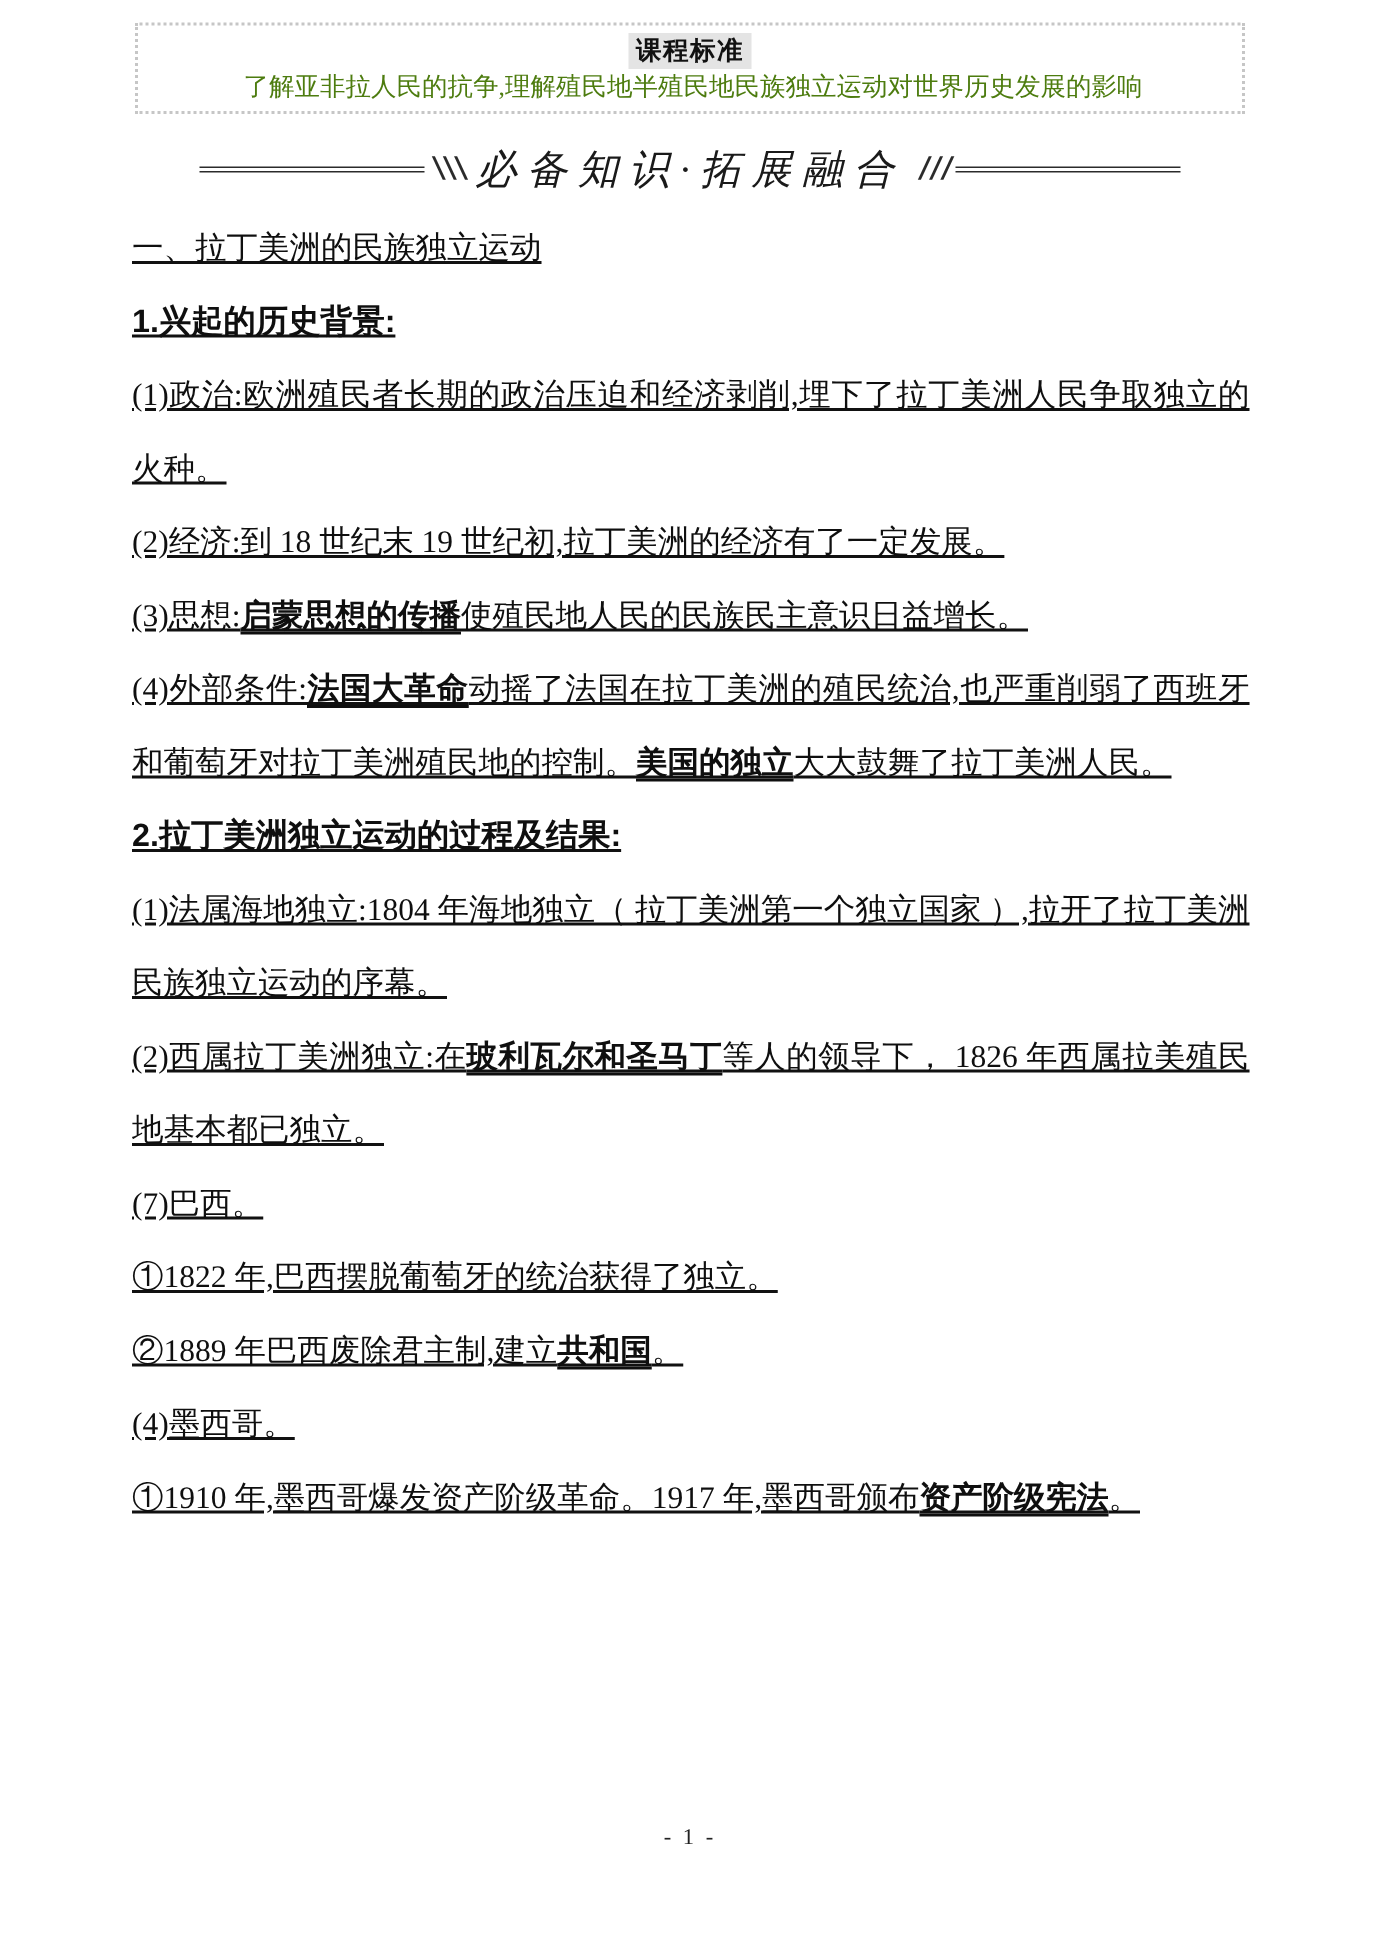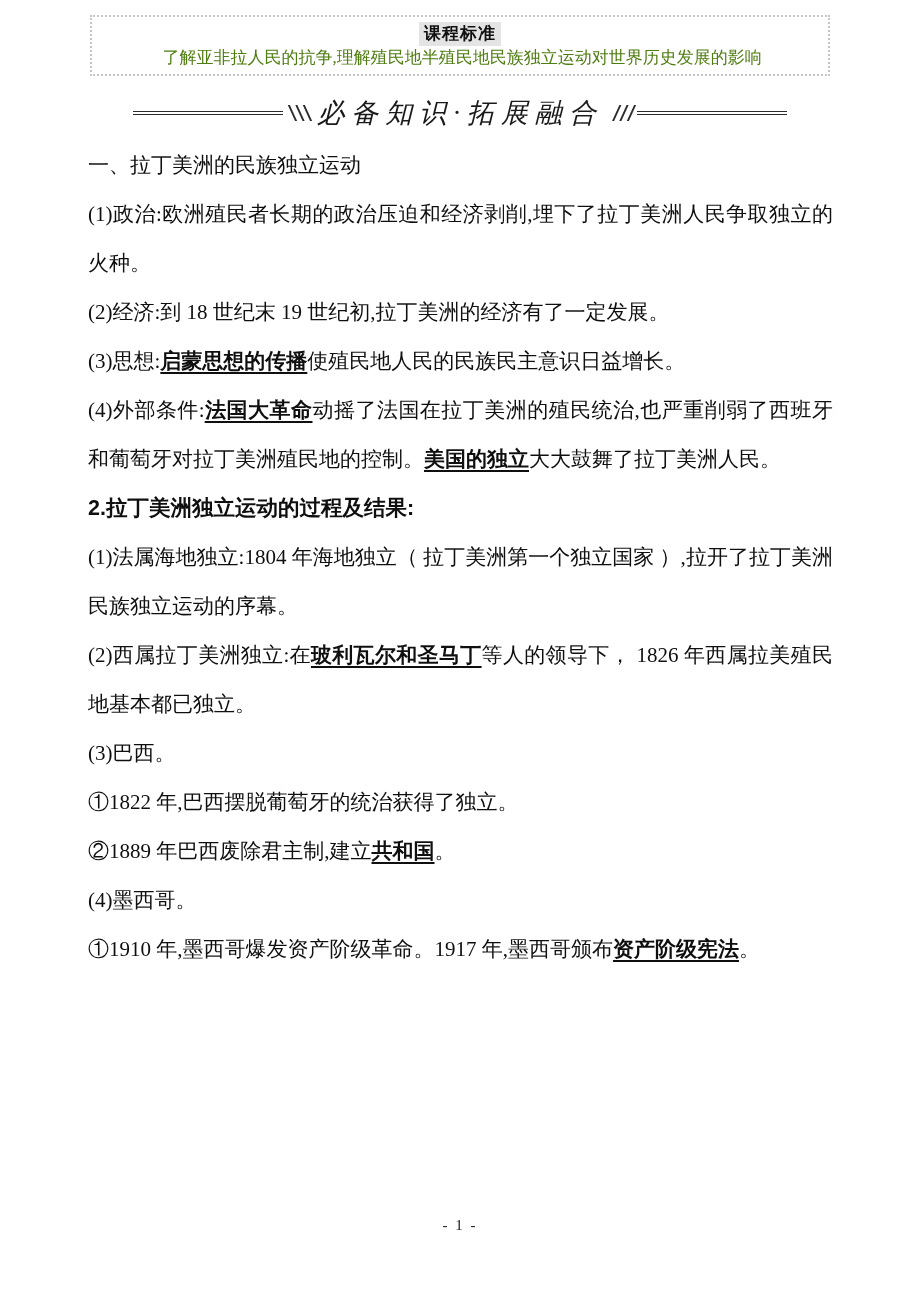--- a/index.html
+++ b/index.html
@@ -74,20 +74,21 @@
     font-weight:400;
     letter-spacing:7px;
     color:#1a1a1a;
     white-space:nowrap;
   }
 
   .content {
     box-sizing:border-box;
     margin:13px 87px 0 88px;
     width:745px;
+    text-decoration:underline;
   }
   .content p {
     margin:0;
     font-size:21px;
     line-height:49px;
     text-align:justify;
     text-justify:inter-ideograph;
     color:#0f0f0f;
   }
   .content p.heading {
@@ -126,28 +127,29 @@
   <div class="banner">
     <span class="banner-line"></span>
     <span class="banner-marks">\\\</span>
     <span class="banner-text">必备知识·拓展融合</span>
     <span class="banner-marks right">///</span>
     <span class="banner-line"></span>
   </div>
 
   <div class="content">
       <p><span>一、拉丁美洲的民族独立运动</span></p>
+      <p class="heading"><span>1.兴起的历史背景:</span></p>
       <p><span>(1)政治:欧洲殖民者长期的政治压迫和经济剥削,埋下了拉丁美洲人民争取独立的火种。</span></p>
       <p><span>(2)经济:到 18 世纪末 19 世纪初,拉丁美洲的经济有了一定发展。</span></p>
       <p><span>(3)思想:</span><span class="b u">启蒙思想的传播</span><span>使殖民地人民的民族民主意识日益增长。</span></p>
       <p><span>(4)外部条件:</span><span class="b u">法国大革命</span><span>动摇了法国在拉丁美洲的殖民统治,也严重削弱了西班牙和葡萄牙对拉丁美洲殖民地的控制。</span><span class="b u">美国的独立</span><span>大大鼓舞了拉丁美洲人民。</span></p>
       <p class="heading"><span>2.拉丁美洲独立运动的过程及结果:</span></p>
       <p><span>(1)法属海地独立:1804 年海地独立（ 拉丁美洲第一个独立国家 ）,拉开了拉丁美洲民族独立运动的序幕。</span></p>
       <p><span>(2)西属拉丁美洲独立:在</span><span class="b u">玻利瓦尔和圣马丁</span><span>等人的领导下， 1826 年西属拉美殖民地基本都已独立。</span></p>
-      <p><span>(3)巴西。</span></p>
+      <p><span>(7)巴西。</span></p>
       <p><span>①1822 年,巴西摆脱葡萄牙的统治获得了独立。</span></p>
       <p><span>②1889 年巴西废除君主制,建立</span><span class="b u">共和国</span><span>。</span></p>
       <p><span>(4)墨西哥。</span></p>
       <p><span>①1910 年,墨西哥爆发资产阶级革命。1917 年,墨西哥颁布</span><span class="b u">资产阶级宪法</span><span>。</span></p>
     </div>
 
   <div class="footer">- 1 -</div>
 
 </div>
 

